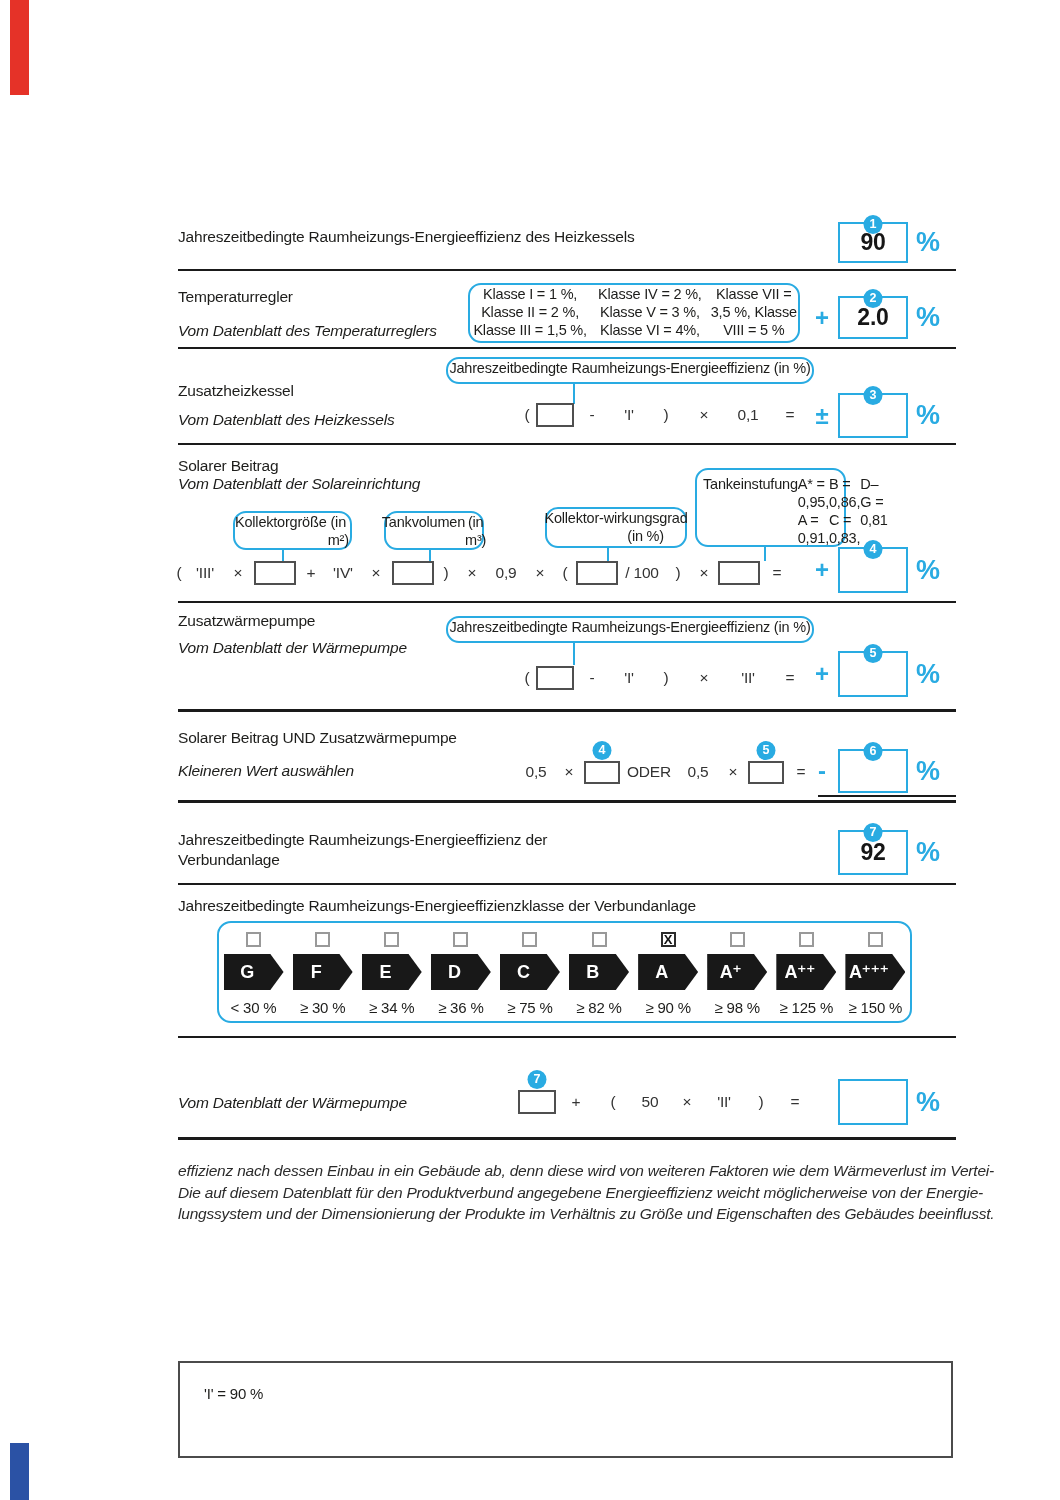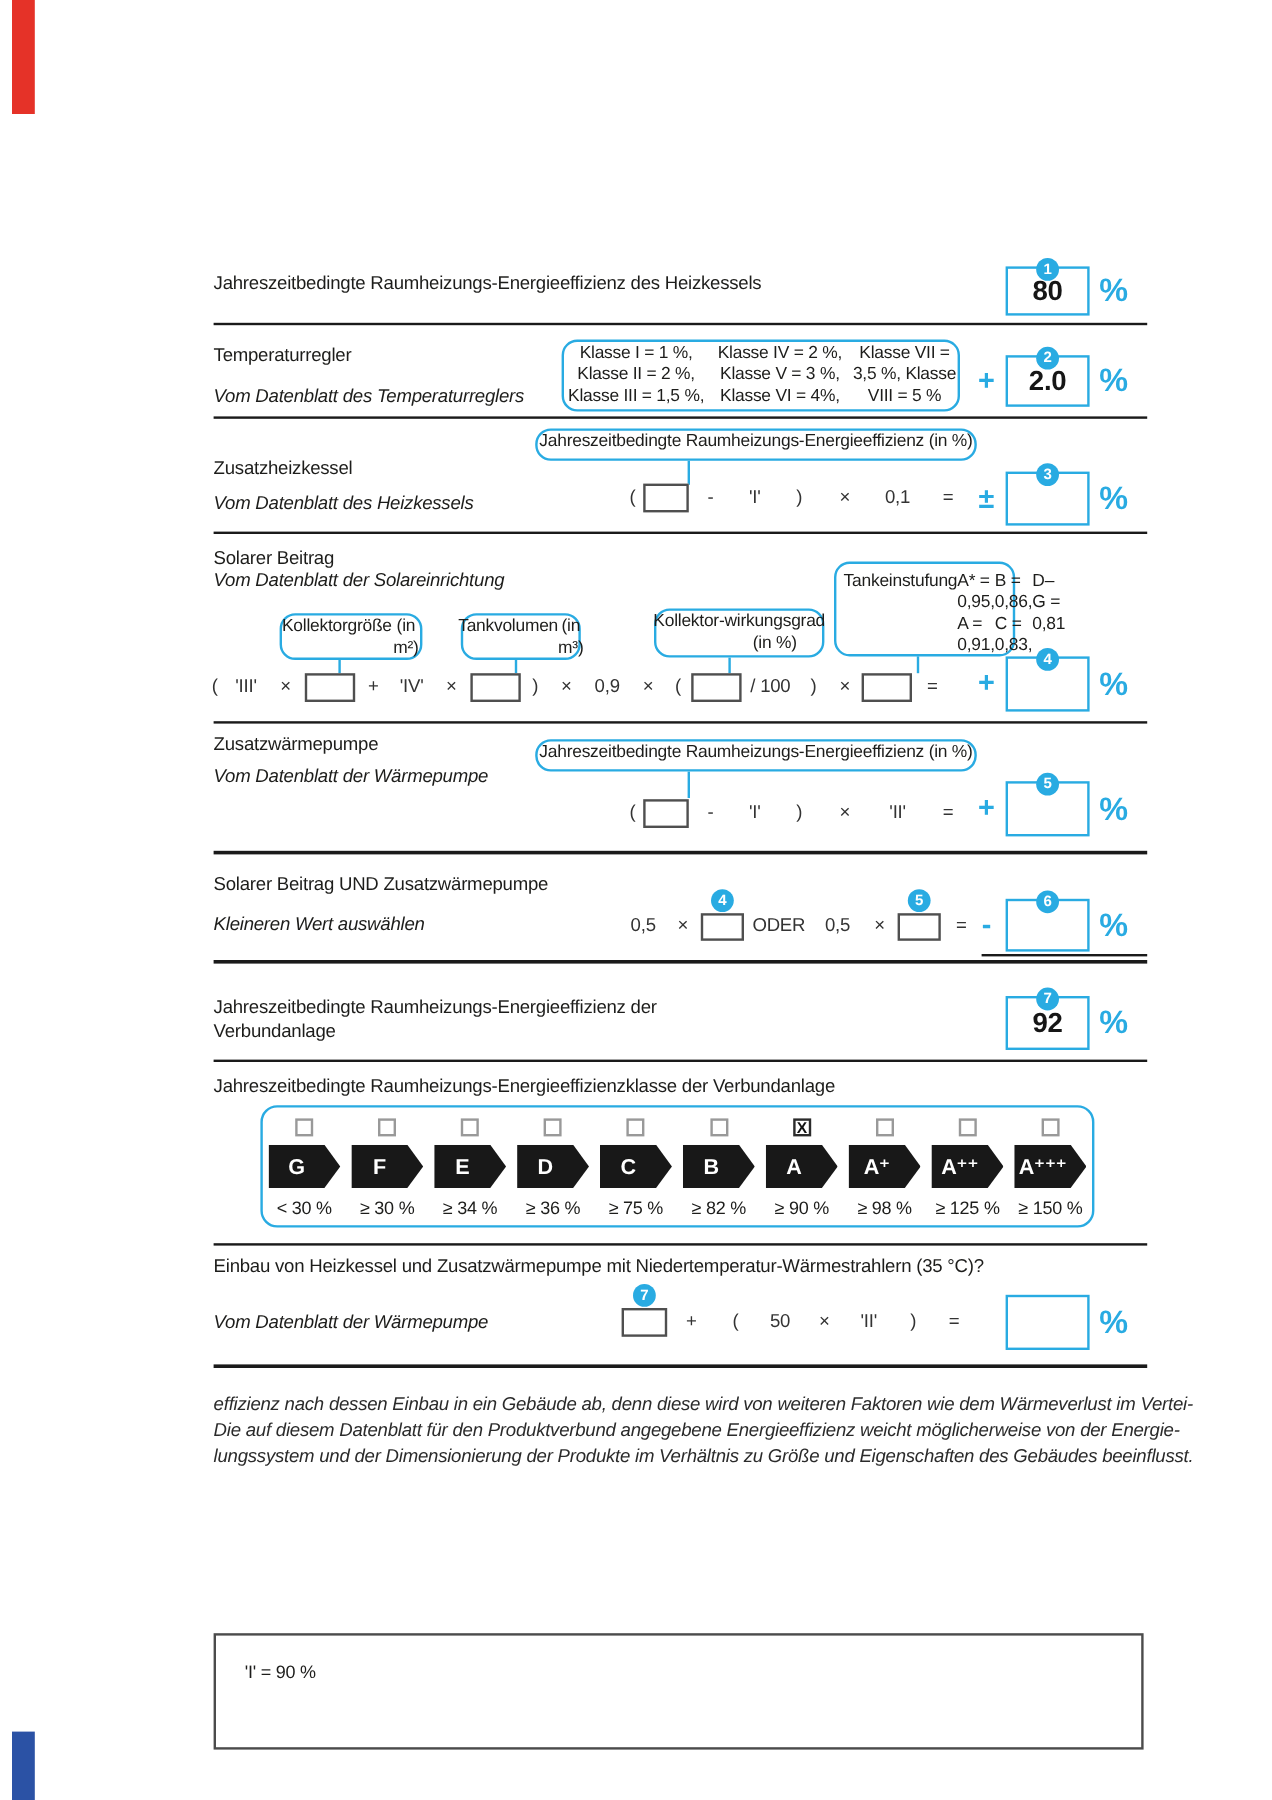--- a/index.html
+++ b/index.html
@@ -54,21 +54,21 @@
 <div class="page" style="--ac:#29abe2;">
 
   <div class="mark" style="top:0;height:95px;background:#e53228;"></div>
   <div class="mark" style="top:1443px;height:57px;background:#2b52a5;"></div>
 
   <div class="lbl" style="left:178px;top:228px;">Jahreszeitbedingte Raumheizungs-Energieeffizienz des Heizkessels</div>
   <div class="vc" style="top:222px;">
     <span class="op"></span>
     <span class="vbox" style="height:41px;">
       <i class="num">1</i>
-      <b>80</b>
+      <b>90</b>
     </span>
     <span class="pct">%</span>
   </div>
   <div class="hr" style="top:269px;"></div>
 
   <div class="lbl" style="left:178px;top:288px;">Temperaturregler</div>
   <div class="lbl sub" style="left:178px;top:322px;">Vom Datenblatt des Temperaturreglers</div>
   <div class="bubble" style="left:468px;top:283px;width:332px;height:60px;">
     <span>Klasse I = 1 %, Klasse II = 2 %, Klasse III = 1,5 %,</span>
     <span>Klasse IV = 2 %, Klasse V = 3 %, Klasse VI = 4%,</span>
@@ -298,21 +298,20 @@
     <div class="col">
       <span class="cb"></span>
       <span class="arrow">
           <b>A⁺⁺⁺</b>
         </span>
       <span class="thresh">≥ 150 %</span>
     </div>
   </div>
   <div class="hr" style="top:1036px;"></div>
 
-  <div class="lbl" style="left:178px;top:1047px;">Einbau von Heizkessel und Zusatzwärmepumpe mit Niedertemperatur-Wärmestrahlern (35 °C)?</div>
   <div class="lbl sub" style="left:178px;top:1094px;">Vom Datenblatt der Wärmepumpe</div>
   <div class="frm" style="left:518px;top:1089px;">
     <span class="ibox">
       <i class="num">7</i>
     </span>
     <span class="tk" style="width:40px;">+</span>
     <span class="tk" style="width:34px;">(</span>
     <span class="tk" style="width:40px;">50</span>
     <span class="tk" style="width:34px;">×</span>
     <span class="tk" style="width:40px;">'II'</span>

